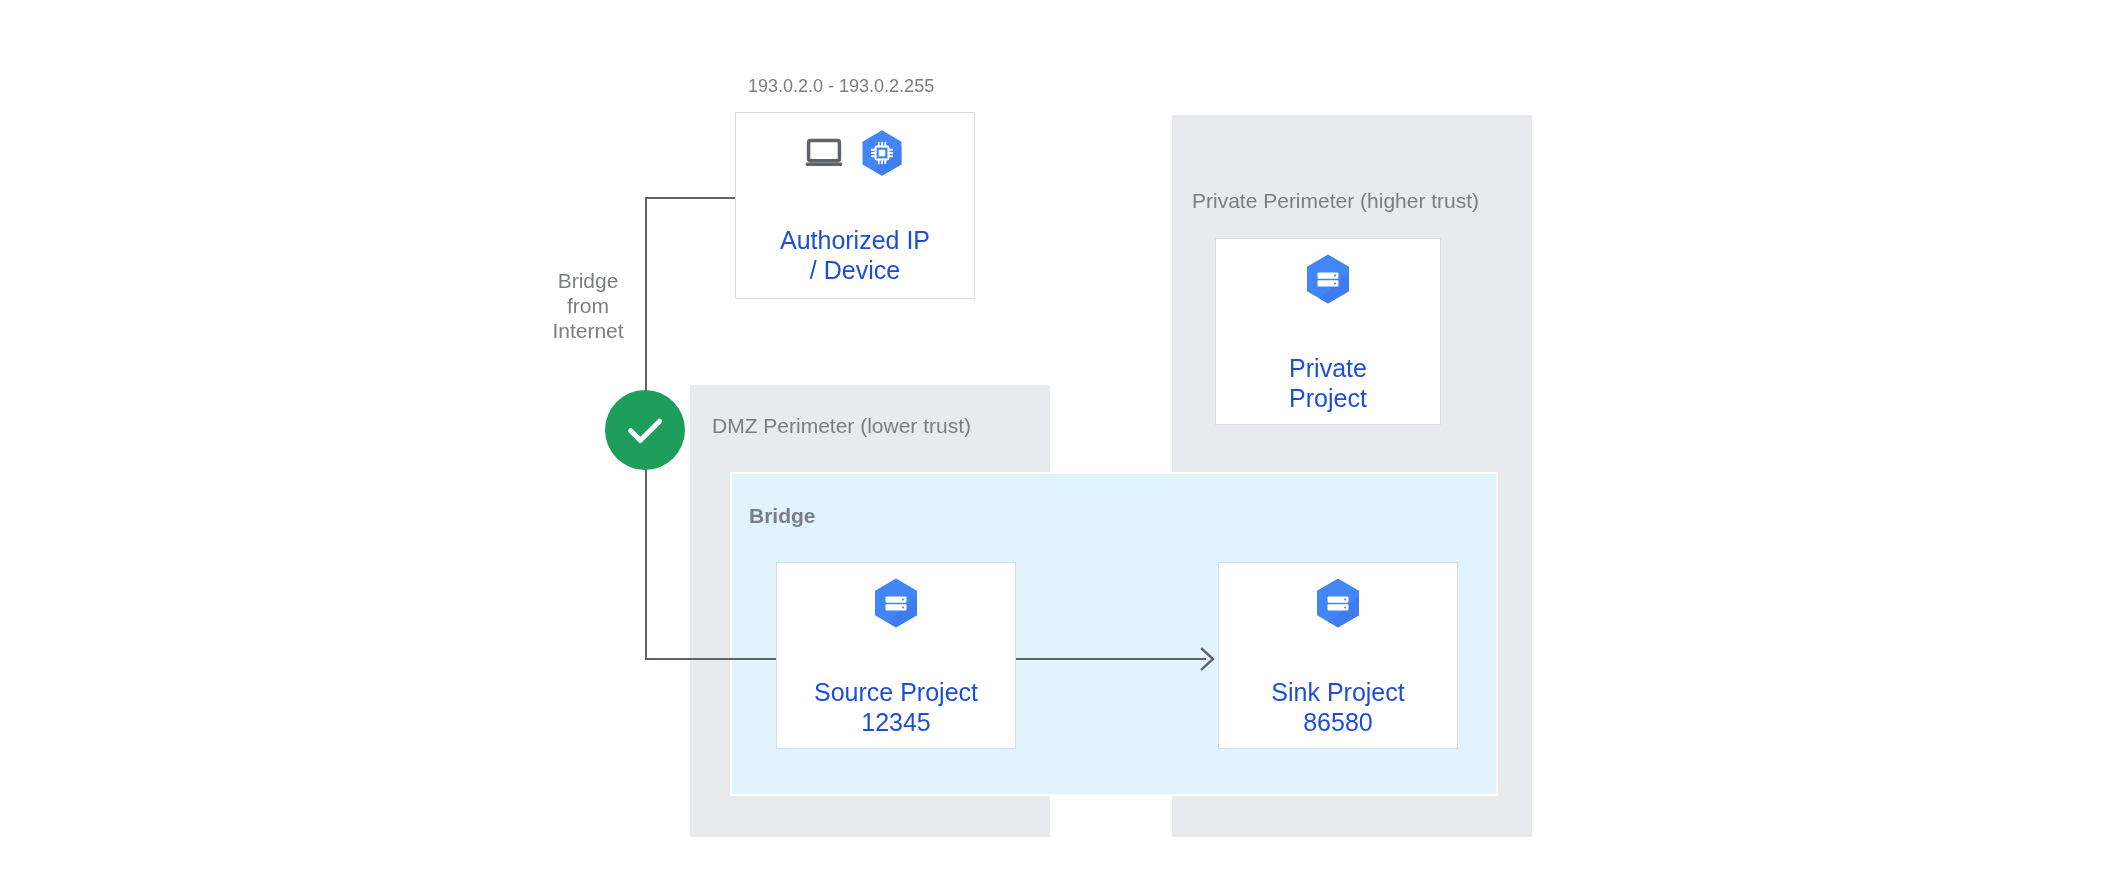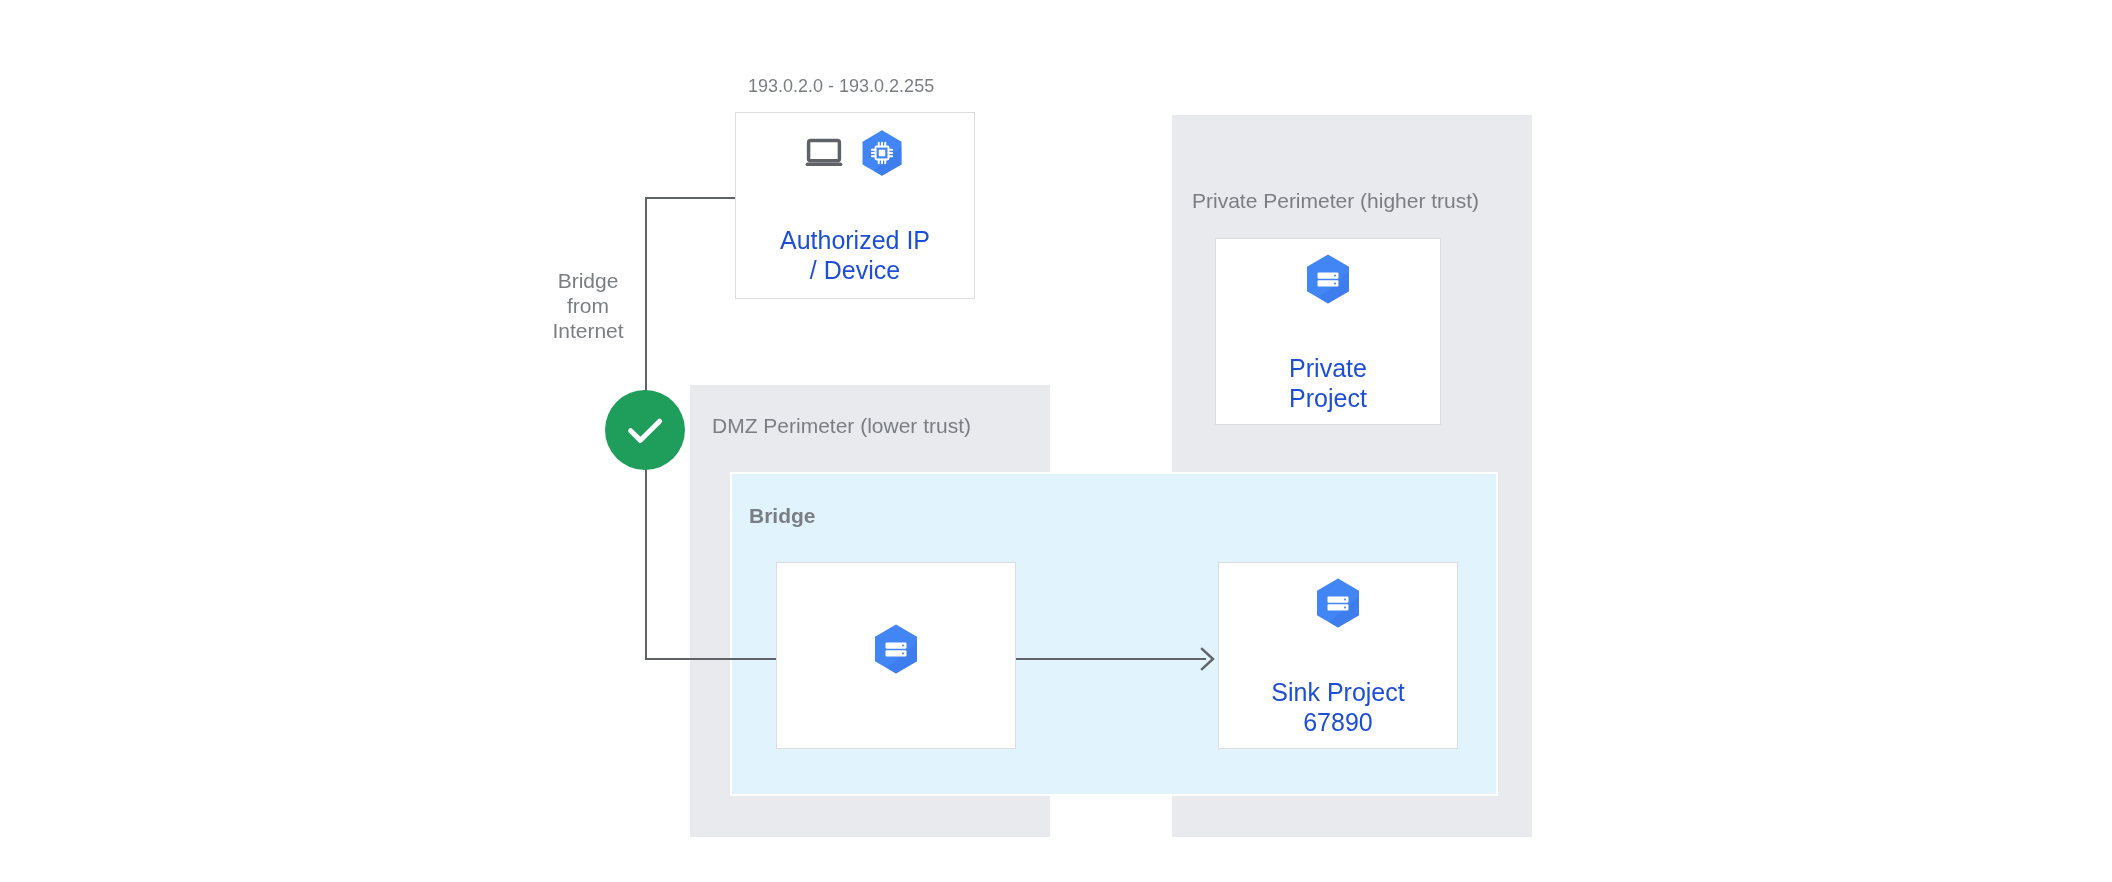--- a/index.html
+++ b/index.html
@@ -198,35 +198,37 @@
     <div class="node-icons">
       <svg width="56" height="56" viewBox="0 0 64 64">
         <polygon points="32,4 56,18 56,46 32,60 8,46 8,18" fill="#4285F4"></polygon>
         <polygon points="56,24 56,46 32,60 22,54" fill="#3B76E8" opacity="0.55"></polygon>
         <rect x="20" y="24.5" width="24" height="7.2" rx="1.3" fill="#ffffff"></rect>
         <rect x="20" y="33.5" width="24" height="7.2" rx="1.3" fill="#ffffff"></rect>
         <circle cx="40" cy="28.1" r="1.15" fill="#4285F4"></circle>
         <circle cx="40" cy="37.1" r="1.15" fill="#4285F4"></circle>
       </svg>
     </div>
+    <div class="node-label">Source Project
+12345</div>
   </div>
 
   <div class="node" style="left:1218px; top:562px; width:240px; height:187px;">
     <div class="node-icons">
       <svg width="56" height="56" viewBox="0 0 64 64">
         <polygon points="32,4 56,18 56,46 32,60 8,46 8,18" fill="#4285F4"></polygon>
         <polygon points="56,24 56,46 32,60 22,54" fill="#3B76E8" opacity="0.55"></polygon>
         <rect x="20" y="24.5" width="24" height="7.2" rx="1.3" fill="#ffffff"></rect>
         <rect x="20" y="33.5" width="24" height="7.2" rx="1.3" fill="#ffffff"></rect>
         <circle cx="40" cy="28.1" r="1.15" fill="#4285F4"></circle>
         <circle cx="40" cy="37.1" r="1.15" fill="#4285F4"></circle>
       </svg>
     </div>
     <div class="node-label">Sink Project
-67890</div>
+86580</div>
   </div>
 
   <div class="line line-h" style="left:1016px; top:658px; width:190px;"></div>
   <svg class="arrowhead" width="24" height="26" viewBox="0 0 24 26" style="left:1196px; top:646px;">
     <path d="M6 3 L17 13 L6 23" fill="none" stroke="#5F6368" stroke-width="2.4" stroke-linecap="square" stroke-linejoin="miter"></path>
   </svg>
 
 </div>
 
 </body></html>

